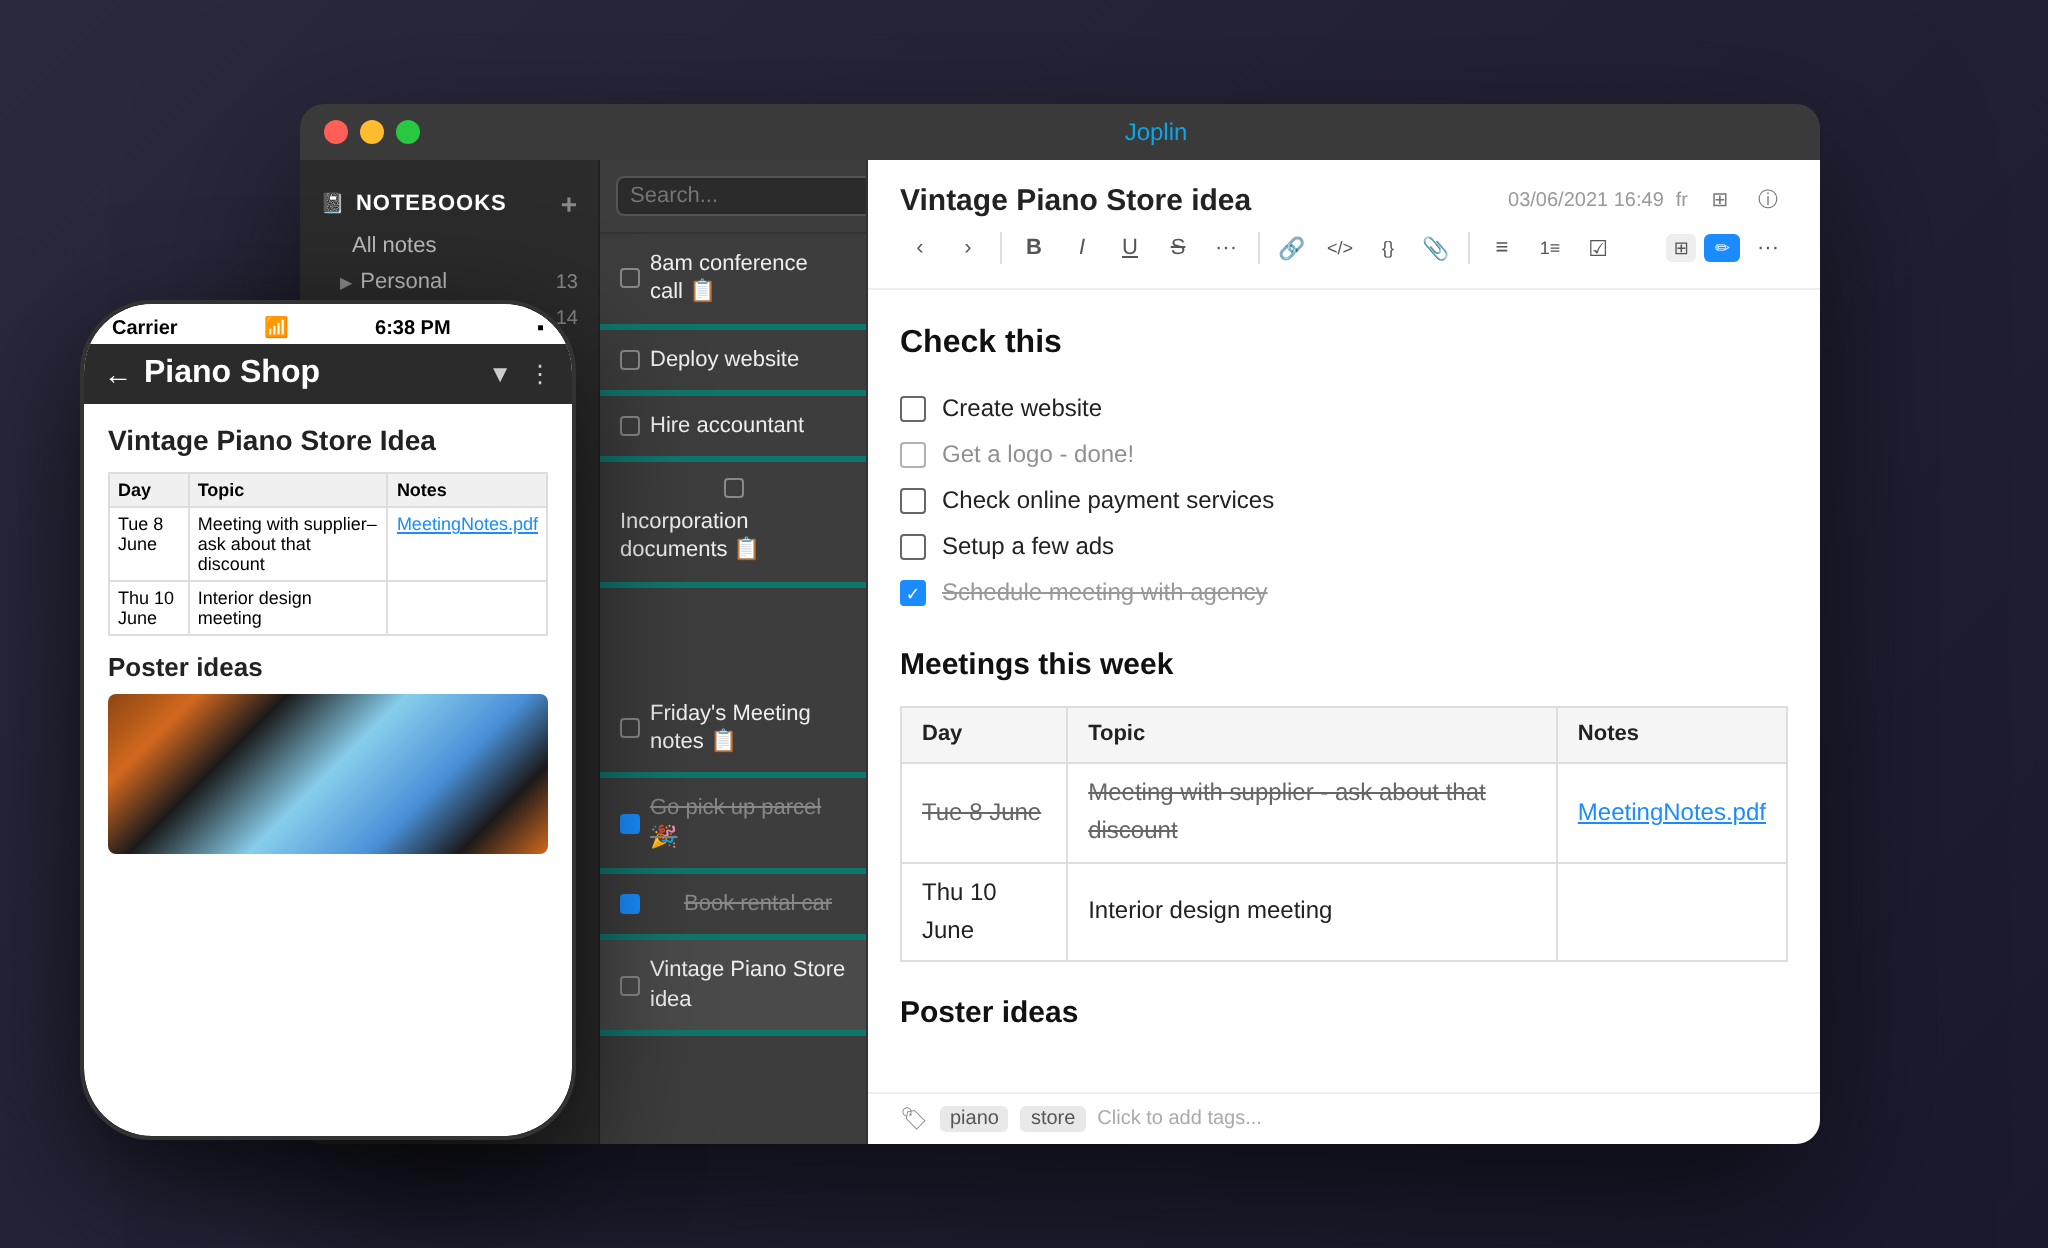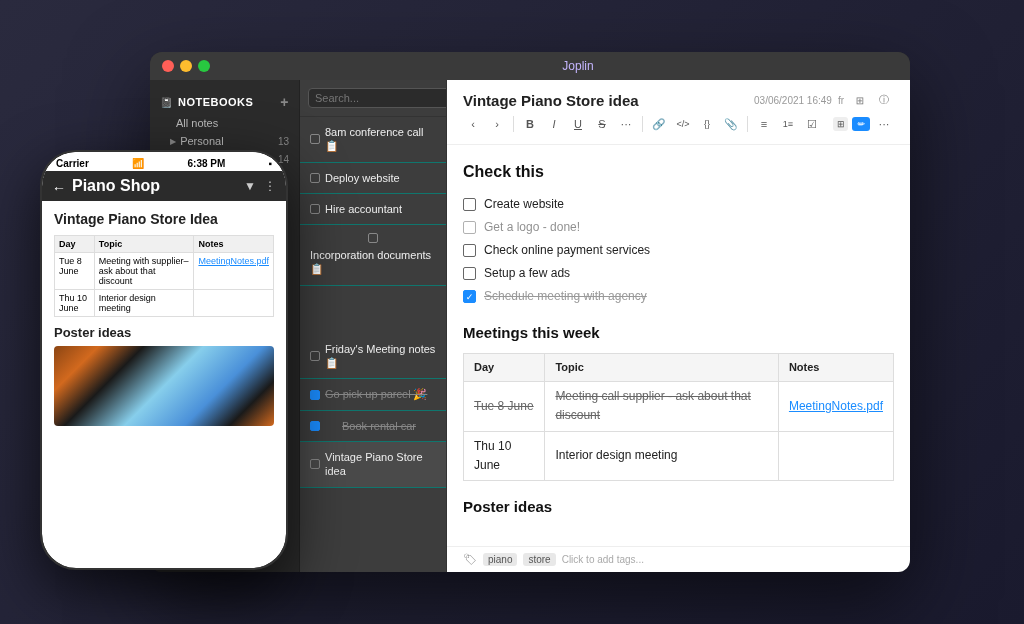--- a/index.html
+++ b/index.html
@@ -49,21 +49,21 @@
       height: 12px;
       border-radius: 50%;
     }
     .tl-red { background: #ff5f57; }
     .tl-yellow { background: #febc2e; }
     .tl-green { background: #28c840; }
 
     .titlebar-title {
       flex: 1;
       text-align: center;
-      color: #c4b5fd;
+      color: #0ea5e9;
       font-size: 12px;
       margin-left: 48px;
     }
 
     .app-body {
       display: flex;
       flex: 1;
       overflow: hidden;
     }
 
@@ -142,21 +142,21 @@
     }
 
     .tag-item .count {
       margin-left: 4px;
       color: #888;
       font-size: 10px;
     }
 
     
     .notes-list {
-      width: 147px;
+      width: 134px;
       background: #3d3d3d;
       border-right: 1px solid #333;
       flex-shrink: 0;
       overflow-y: auto;
     }
 
     .notes-search {
       padding: 8px;
       border-bottom: 1px solid #333;
       display: flex;
@@ -170,21 +170,21 @@
       border: 1px solid #555;
       border-radius: 4px;
       color: #ccc;
       font-size: 11px;
       padding: 3px 6px;
       outline: none;
     }
 
     .note-item {
       padding: 8px 10px;
-      border-bottom: 1px solid #0f766e;
+      border-bottom: 3px solid #0f766e;
       cursor: pointer;
       font-size: 11px;
     }
 
     .note-item.selected {
       background: #4a4a4a;
     }
 
     .note-item-title {
       color: #eee;
@@ -752,21 +752,21 @@
           <thead>
             <tr id="meetings-table-head">
                 <th>Day</th>
                 <th>Topic</th>
                 <th>Notes</th>
               </tr>
           </thead>
           <tbody id="meetings-table-body">
               <tr>
                 <td><span style="text-decoration:line-through;color:#666;">Tue 8 June</span></td>
-                <td><span style="text-decoration:line-through;color:#666;">Meeting call supplier - ask about that discount</span></td>
+                <td><span style="text-decoration:line-through;color:#666;">Meeting with supplier - ask about that discount</span></td>
                 <td><span class="link-cell">MeetingNotes.pdf</span></td>
               </tr>
               <tr>
                 <td>Thu 10 June</td>
                 <td>Interior design meeting</td>
                 <td></td>
               </tr>
             </tbody>
         </table>
 

